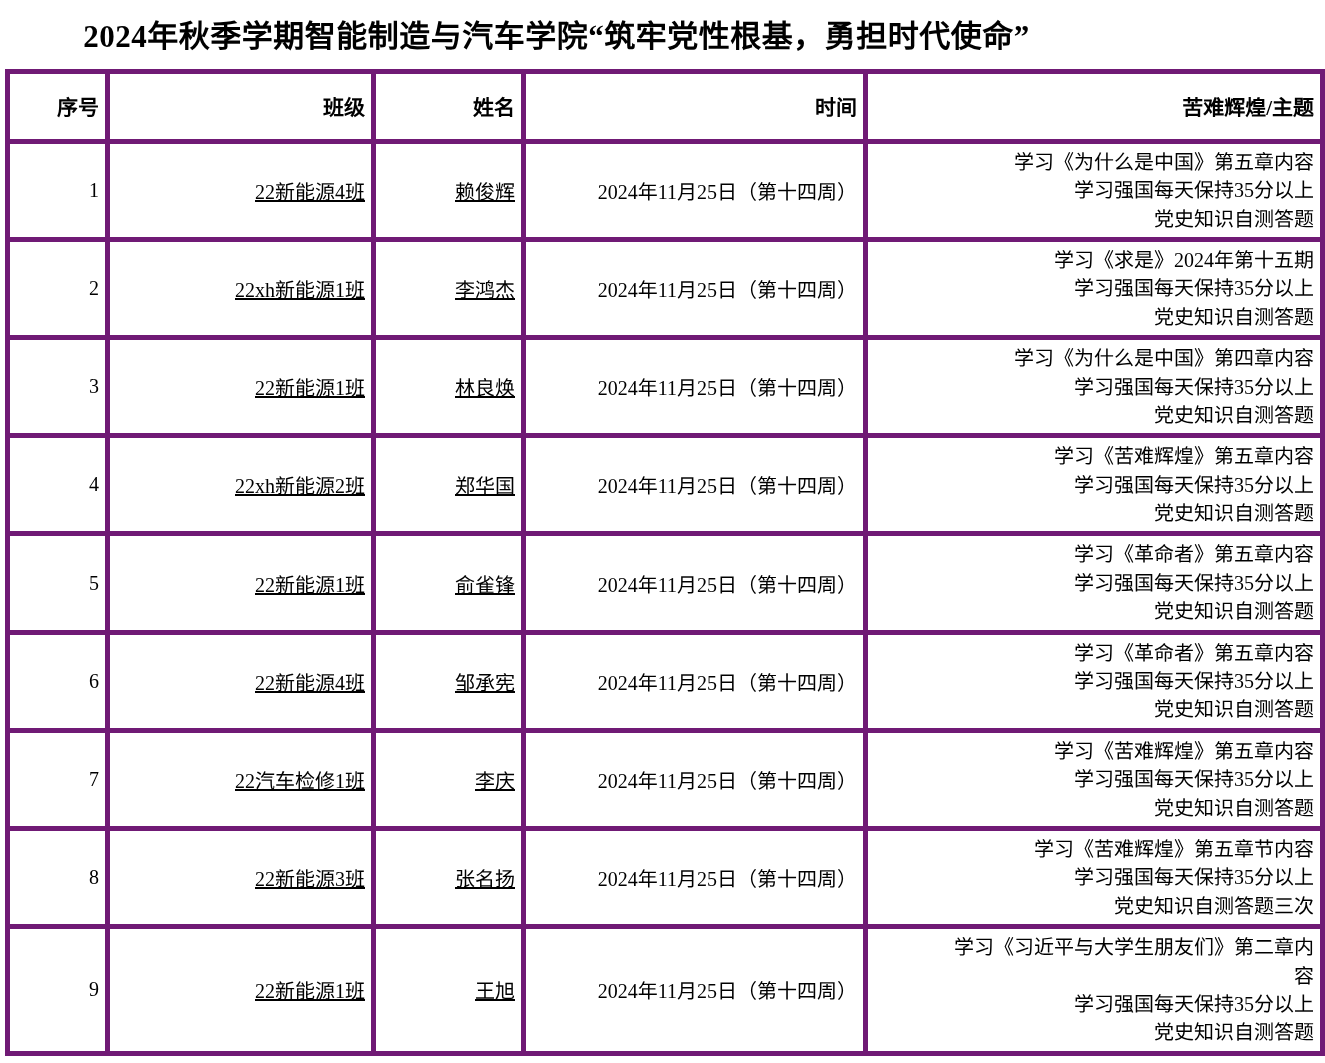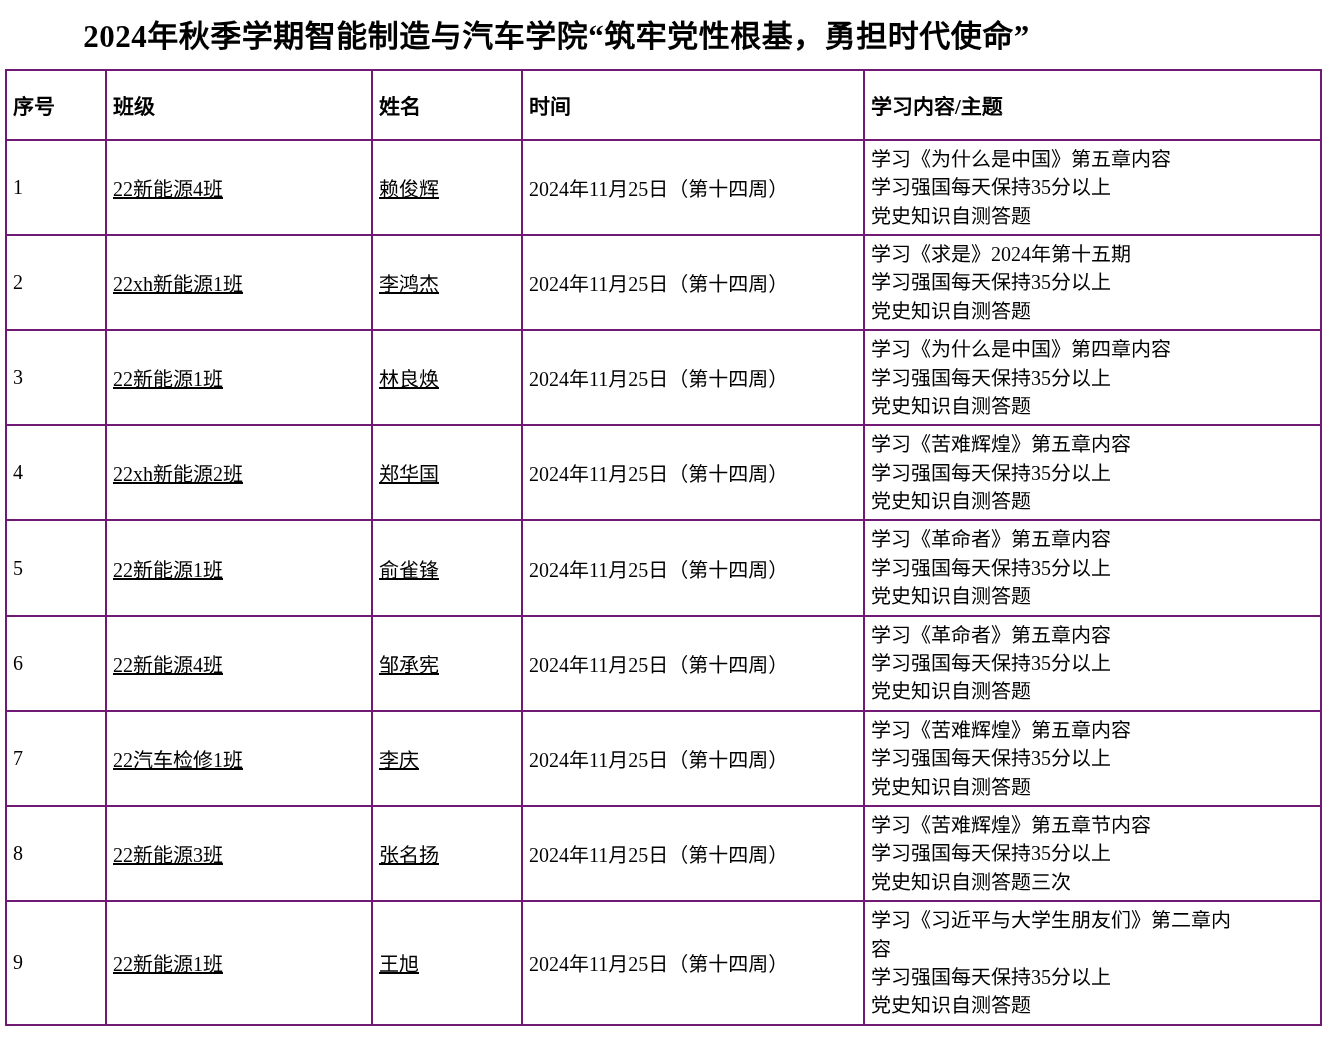--- a/index.html
+++ b/index.html
@@ -33,22 +33,22 @@
     white-space: nowrap;
   }
   table.plan {
     border-collapse: collapse;
     width: 1315px;
     margin-left: 5px;
     table-layout: fixed;
   }
   table.plan th,
   table.plan td {
-    border: 2px solid #701a75;
-    text-align: left;
+    border: 5px solid #701a75;
+    text-align: right;
     vertical-align: middle;
     font-size: 20px;
     padding: 4px 6px;
     box-sizing: border-box;
   }
   table.plan thead th {
     font-weight: bold;
     font-size: 21px;
     height: 70px;
   }
@@ -91,21 +91,21 @@
       <col class="c-name">
       <col class="c-time">
       <col class="c-topic">
     </colgroup>
     <thead>
       <tr>
         <th>序号</th>
         <th>班级</th>
         <th>姓名</th>
         <th>时间</th>
-        <th>学习内容/主题</th>
+        <th>苦难辉煌/主题</th>
       </tr>
     </thead>
     <tbody>
 
       <tr>
         <td class="idx">1</td>
         <td class="cls">22新能源4班</td>
         <td class="name">赖俊辉</td>
         <td class="time">2024年11月25日（第十四周）</td>
         <td class="topic">

